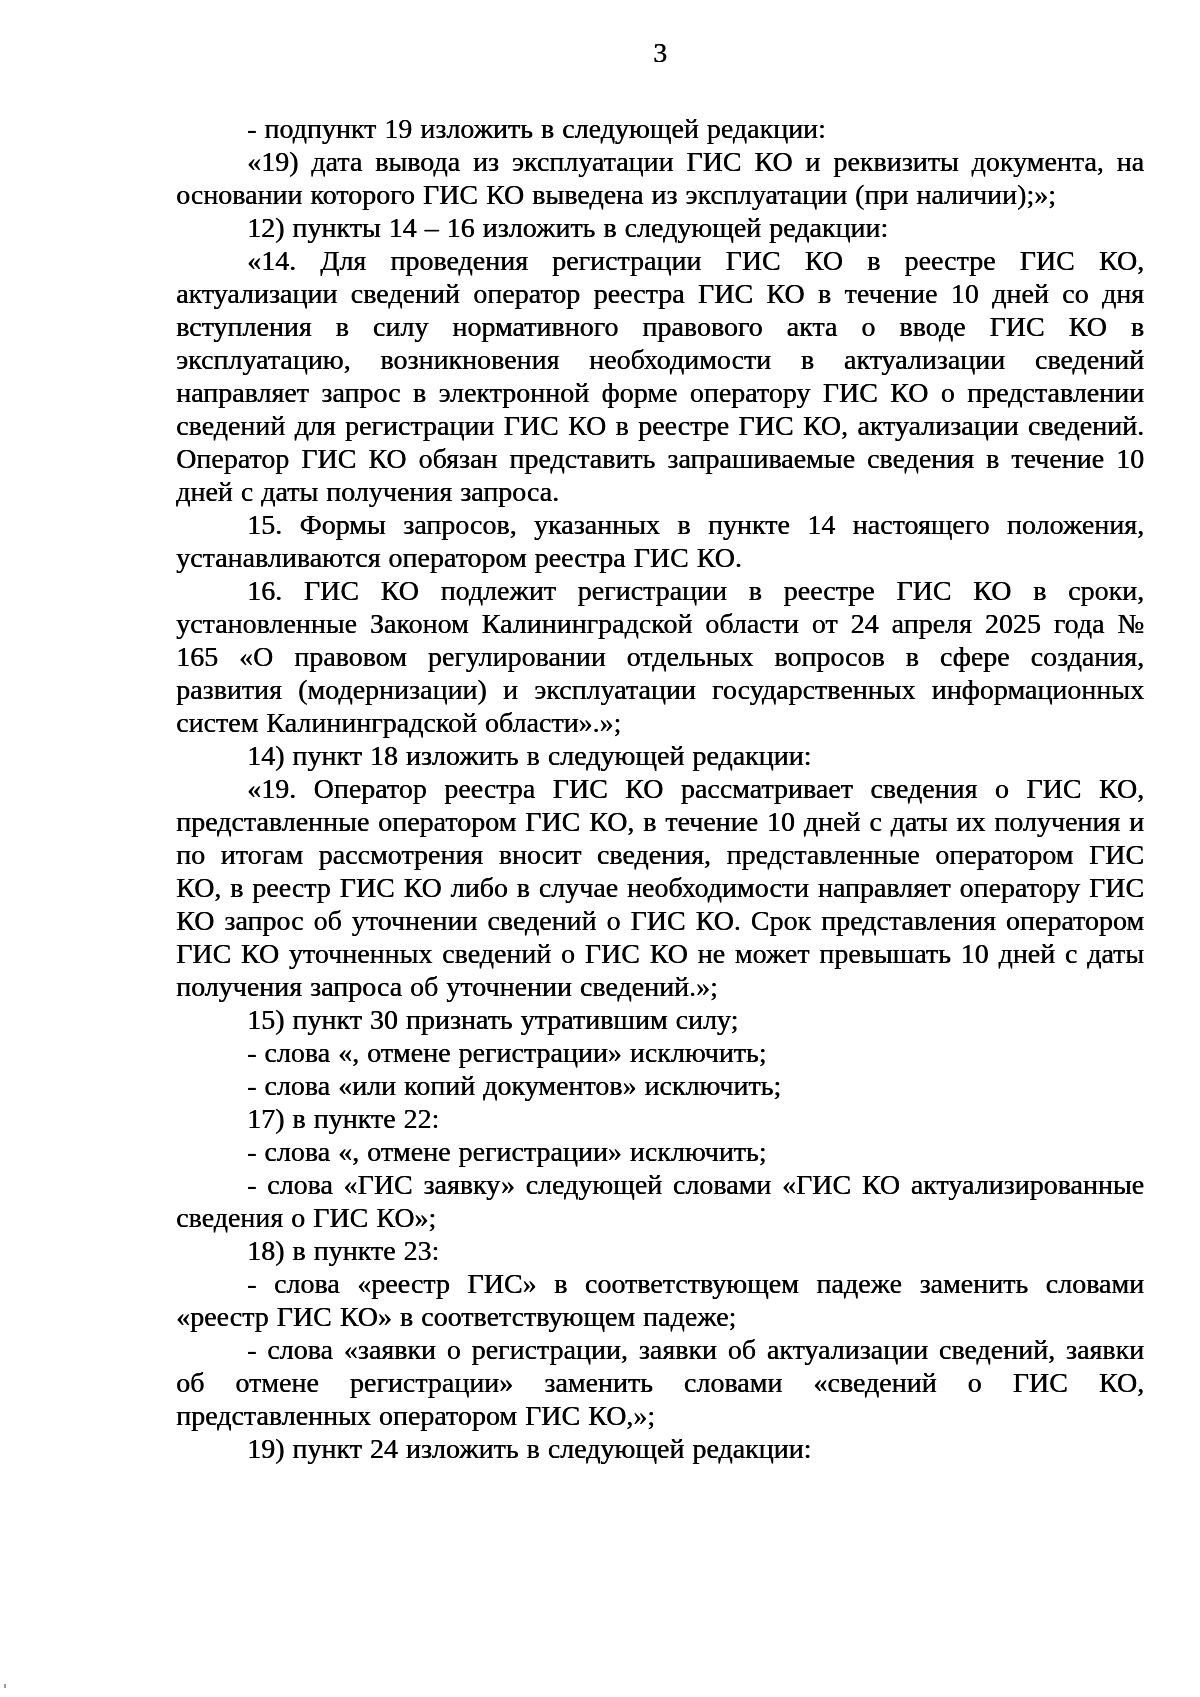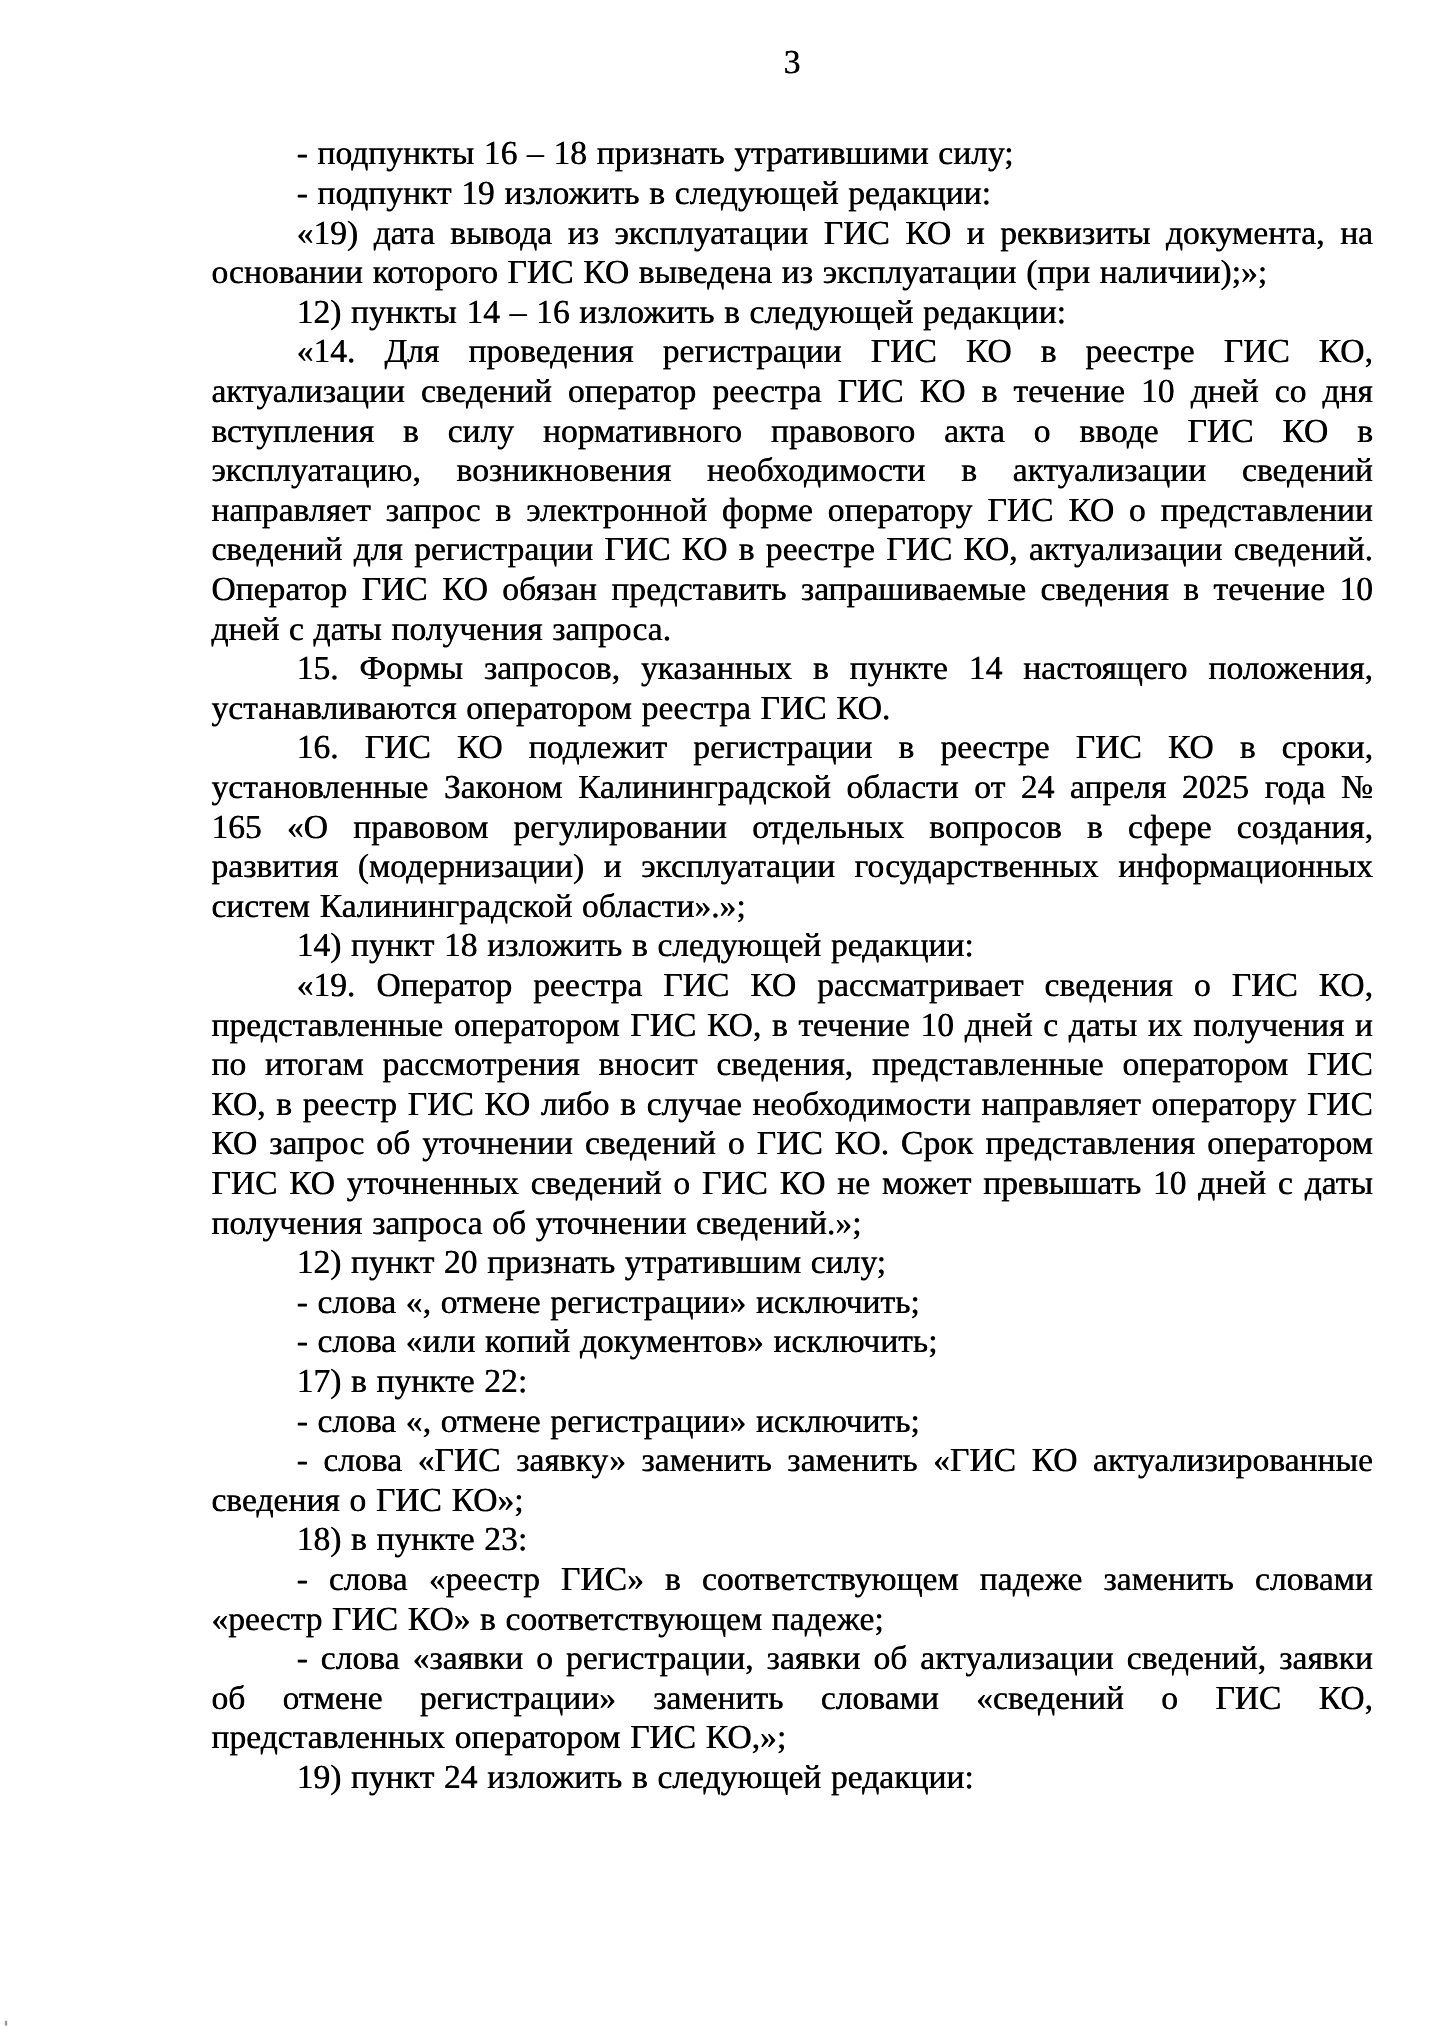--- a/index.html
+++ b/index.html
@@ -55,35 +55,34 @@
     background: #9a9a9a;
   }
 </style>
 </head>
 <body>
 
 <div class="page">
   <div class="page-number">3</div>
 
   <div class="content">
-      <p>- подпункты 16 – 18 признать утратившими силу;</p>
       <p>- подпункт 19 изложить в следующей редакции:</p>
       <p>«19) дата вывода из эксплуатации ГИС КО и реквизиты документа, на основании которого ГИС КО выведена из эксплуатации (при наличии);»;</p>
       <p>12) пункты 14 – 16 изложить в следующей редакции:</p>
       <p>«14. Для проведения регистрации ГИС КО в реестре ГИС КО, актуализации сведений оператор реестра ГИС КО в течение 10 дней со дня вступления в силу нормативного правового акта о вводе ГИС КО в эксплуатацию, возникновения необходимости в актуализации сведений направляет запрос в электронной форме оператору ГИС КО о представлении сведений для регистрации ГИС КО в реестре ГИС КО, актуализации сведений. Оператор ГИС КО обязан представить запрашиваемые сведения в течение 10 дней с даты получения запроса.</p>
       <p>15. Формы запросов, указанных в пункте 14 настоящего положения, устанавливаются оператором реестра ГИС КО.</p>
       <p>16. ГИС КО подлежит регистрации в реестре ГИС КО в сроки, установленные Законом Калининградской области от 24 апреля 2025 года № 165 «О правовом регулировании отдельных вопросов в сфере создания, развития (модернизации) и эксплуатации государственных информационных систем Калининградской области».»;</p>
       <p>14) пункт 18 изложить в следующей редакции:</p>
       <p>«19. Оператор реестра ГИС КО рассматривает сведения о ГИС КО, представленные оператором ГИС КО, в течение 10 дней с даты их получения и по итогам рассмотрения вносит сведения, представленные оператором ГИС КО, в реестр ГИС КО либо в случае необходимости направляет оператору ГИС КО запрос об уточнении сведений о ГИС КО. Срок представления оператором ГИС КО уточненных сведений о ГИС КО не может превышать 10 дней с даты получения запроса об уточнении сведений.»;</p>
-      <p>12) пункт 20 признать утратившим силу;</p>
+      <p>15) пункт 30 признать утратившим силу;</p>
       <p>- слова «, отмене регистрации» исключить;</p>
       <p>- слова «или копий документов» исключить;</p>
       <p>17) в пункте 22:</p>
       <p>- слова «, отмене регистрации» исключить;</p>
-      <p>- слова «ГИС заявку» заменить заменить «ГИС КО актуализированные сведения о ГИС КО»;</p>
+      <p>- слова «ГИС заявку» следующей словами «ГИС КО актуализированные сведения о ГИС КО»;</p>
       <p>18) в пункте 23:</p>
       <p>- слова «реестр ГИС» в соответствующем падеже заменить словами «реестр ГИС КО» в соответствующем падеже;</p>
       <p>- слова «заявки о регистрации, заявки об актуализации сведений, заявки об отмене регистрации» заменить словами «сведений о ГИС КО, представленных оператором ГИС КО,»;</p>
       <p>19) пункт 24 изложить в следующей редакции:</p>
     </div>
 
   <div class="scan-speck"></div>
 </div>
 
 </body></html>

